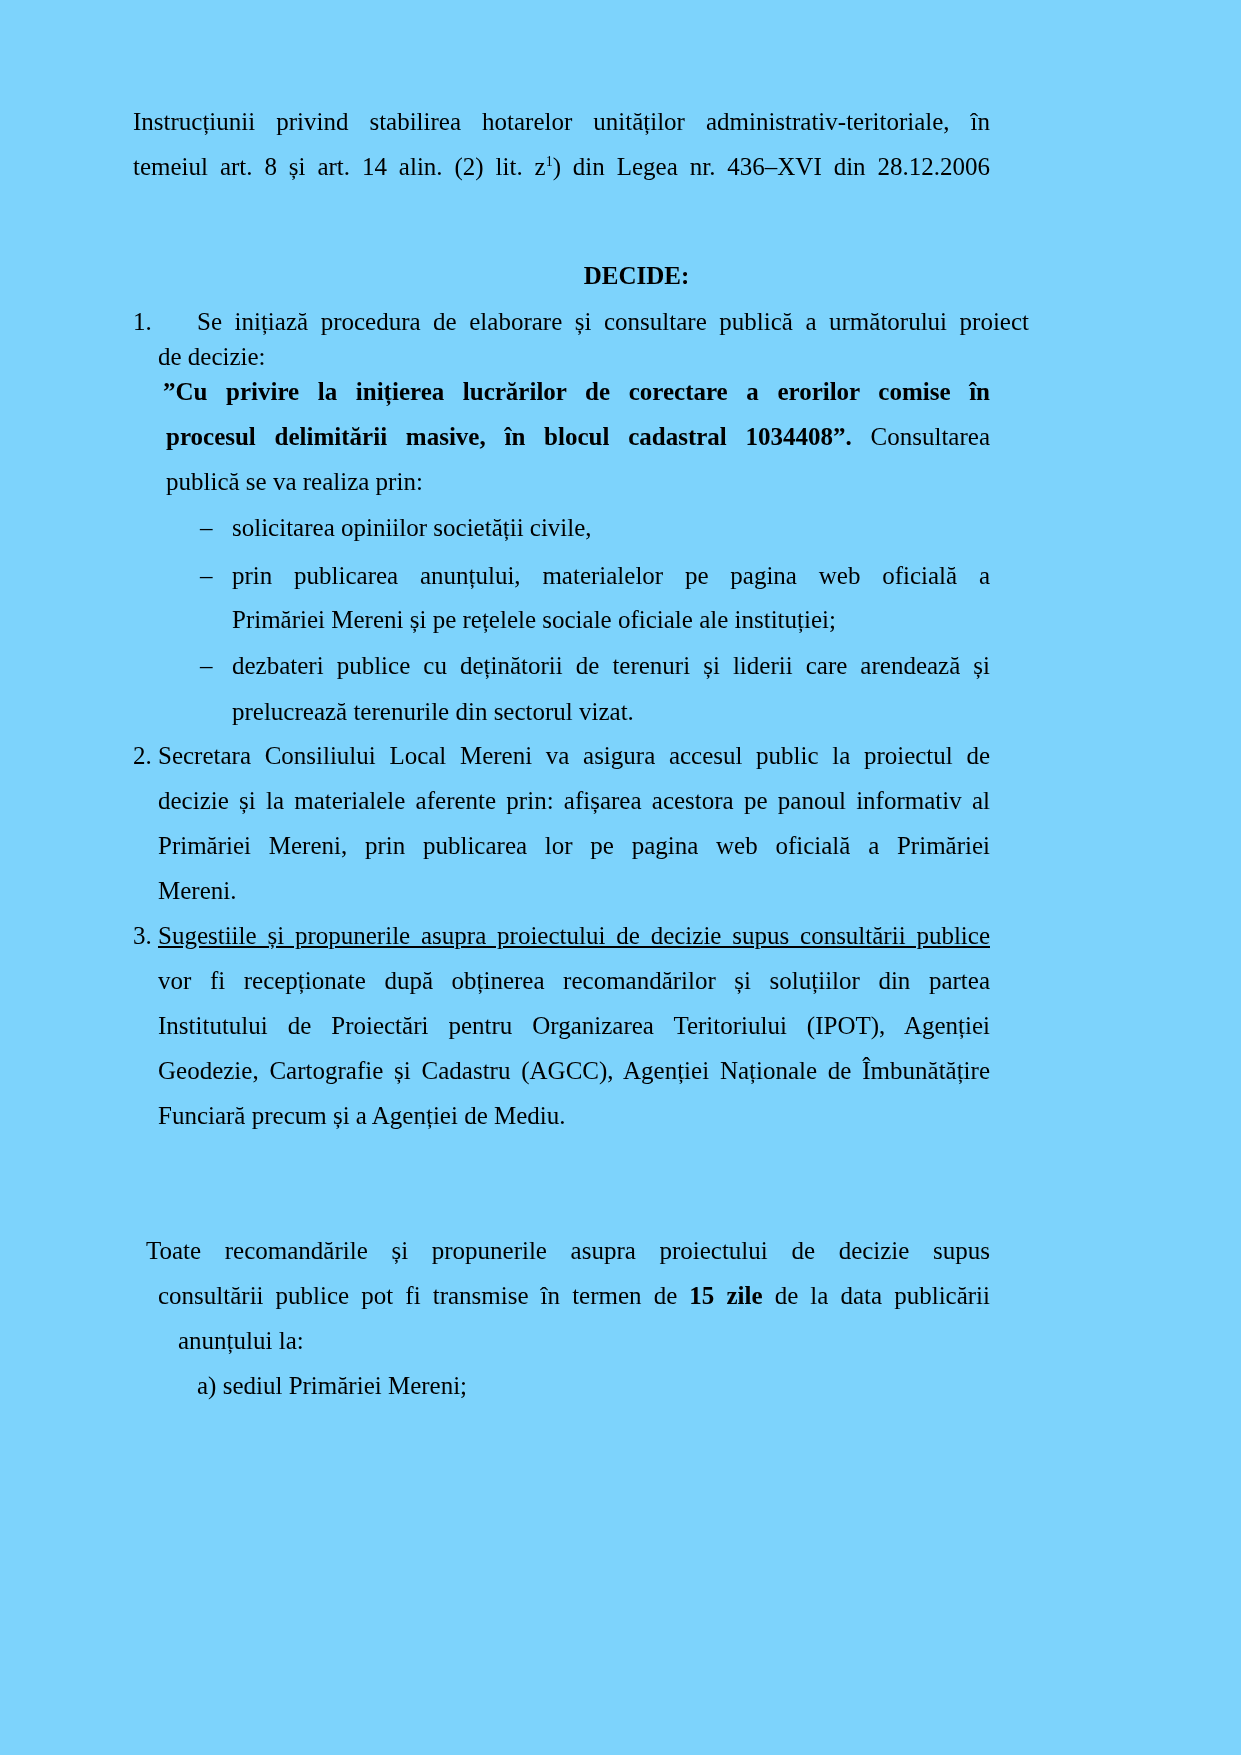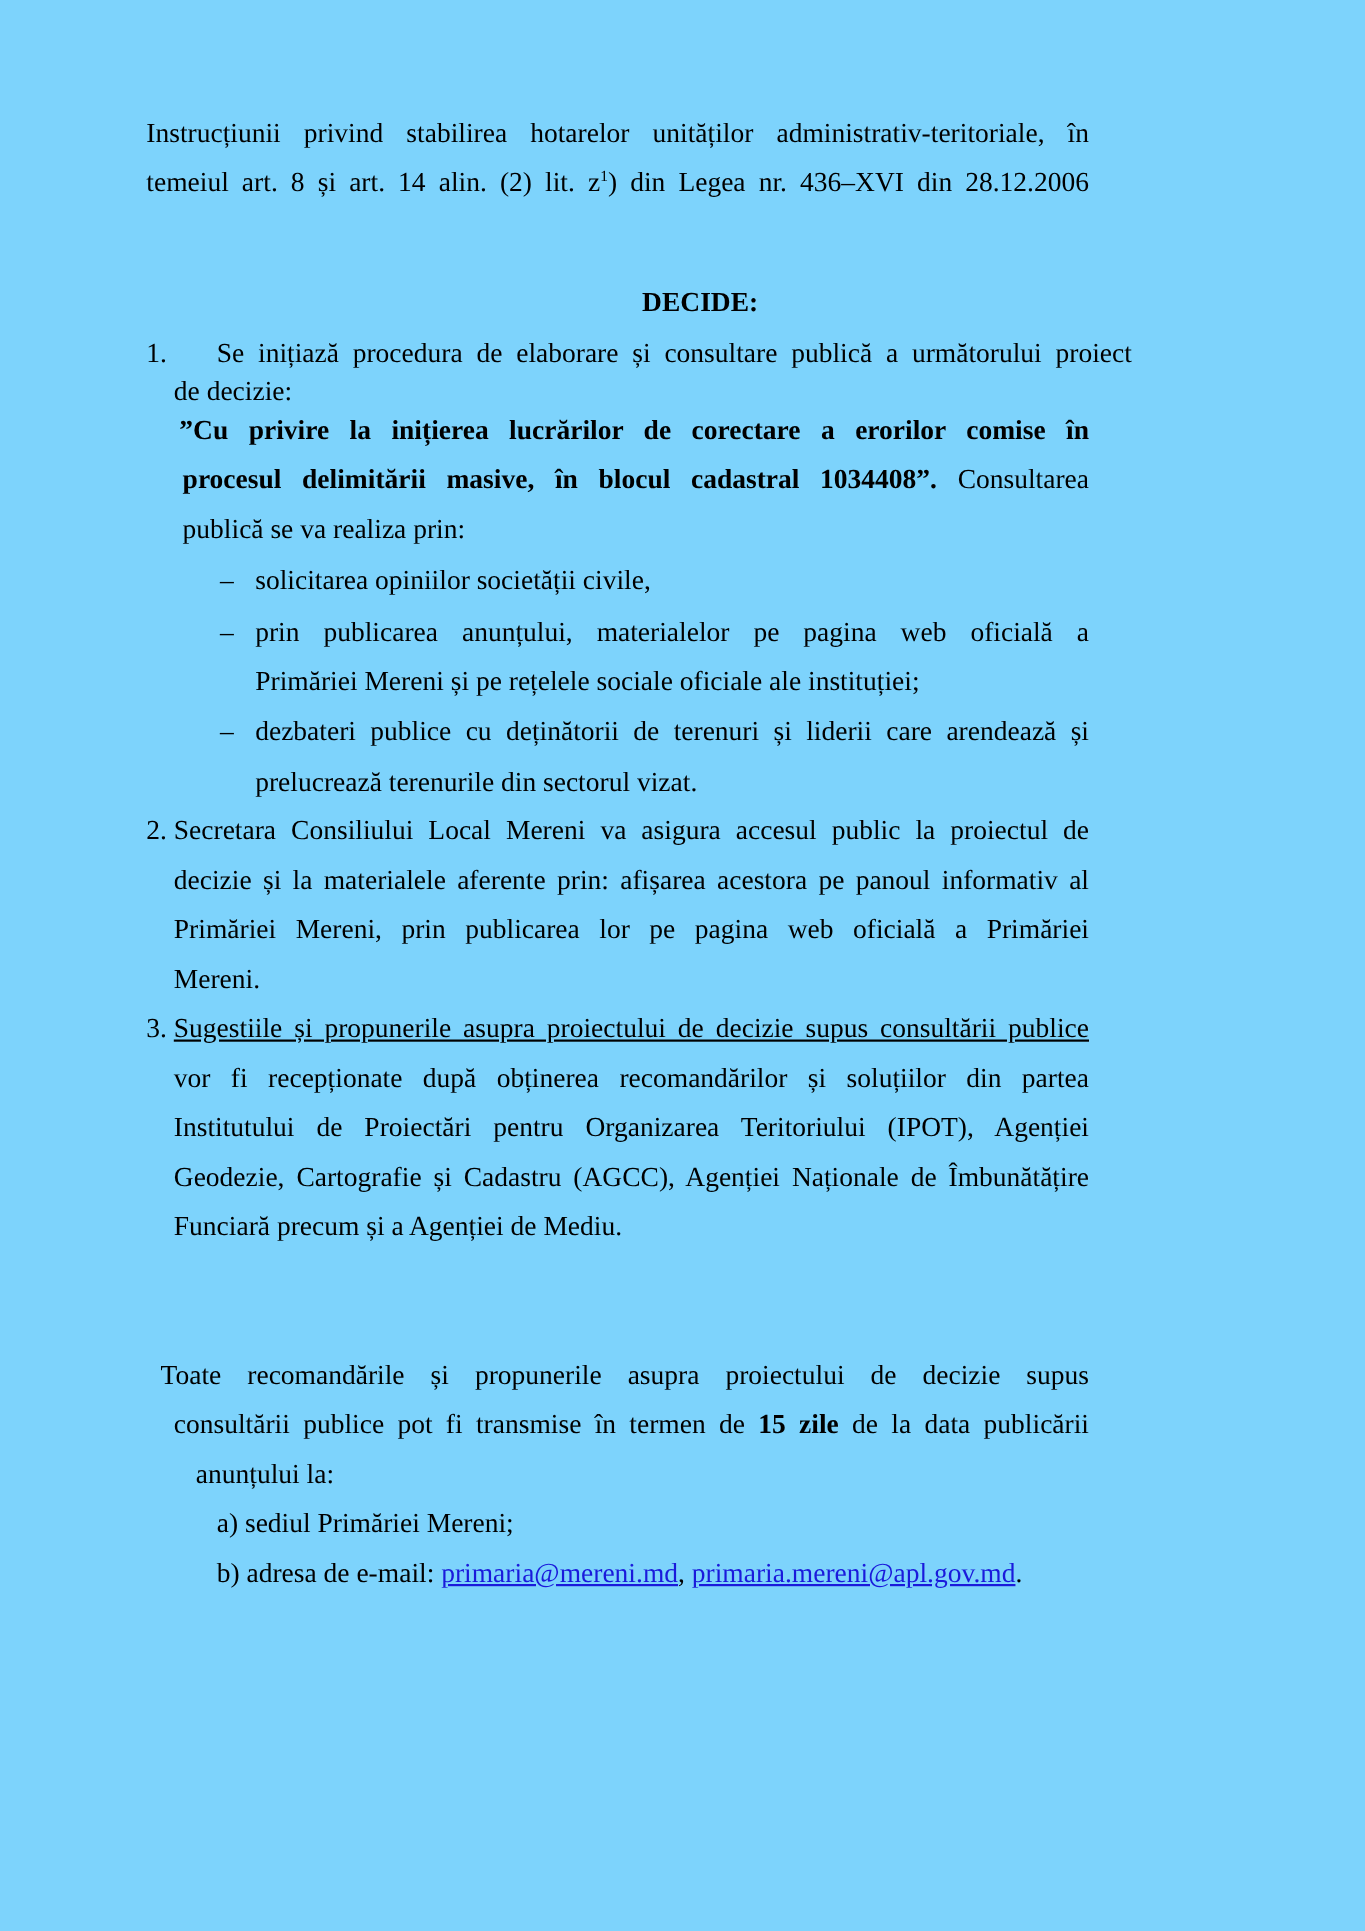--- a/index.html
+++ b/index.html
@@ -95,15 +95,14 @@
   <div class="line justify" style="left:158px; top:1011px; width:832px;">Institutului de Proiectări pentru Organizarea Teritoriului (IPOT), Agenției</div>
   <div class="line justify" style="left:158px; top:1056px; width:832px;">Geodezie, Cartografie și Cadastru (AGCC), Agenției Naționale de Îmbunătățire</div>
   <div class="line" style="left:158px; top:1101px;">Funciară precum și a Agenției de Mediu.</div>
 
 
   <div class="line justify" style="left:146px; top:1236px; width:844px;">Toate recomandările și propunerile asupra proiectului de decizie supus</div>
   <div class="line justify" style="left:158px; top:1281px; width:832px;"><span>consultării publice pot fi transmise în termen de </span><span class="bold">15 zile</span><span> de la data publicării</span></div>
   <div class="line" style="left:158px; top:1326px;margin-left:20px;">anunțului la:</div>
 
   <div class="line" style="left:197px; top:1371px;">a) sediul Primăriei Mereni;</div>
-  <div class="line" style="left:197px; top:1416px;"><span>b) adresa de e-mail: </span><a class="email">primaria@mereni.md</a><span>, </span><a class="email">primaria.mereni@apl.gov.md</a><span>.</span></div>
 
 </div>
 
 </body></html>

